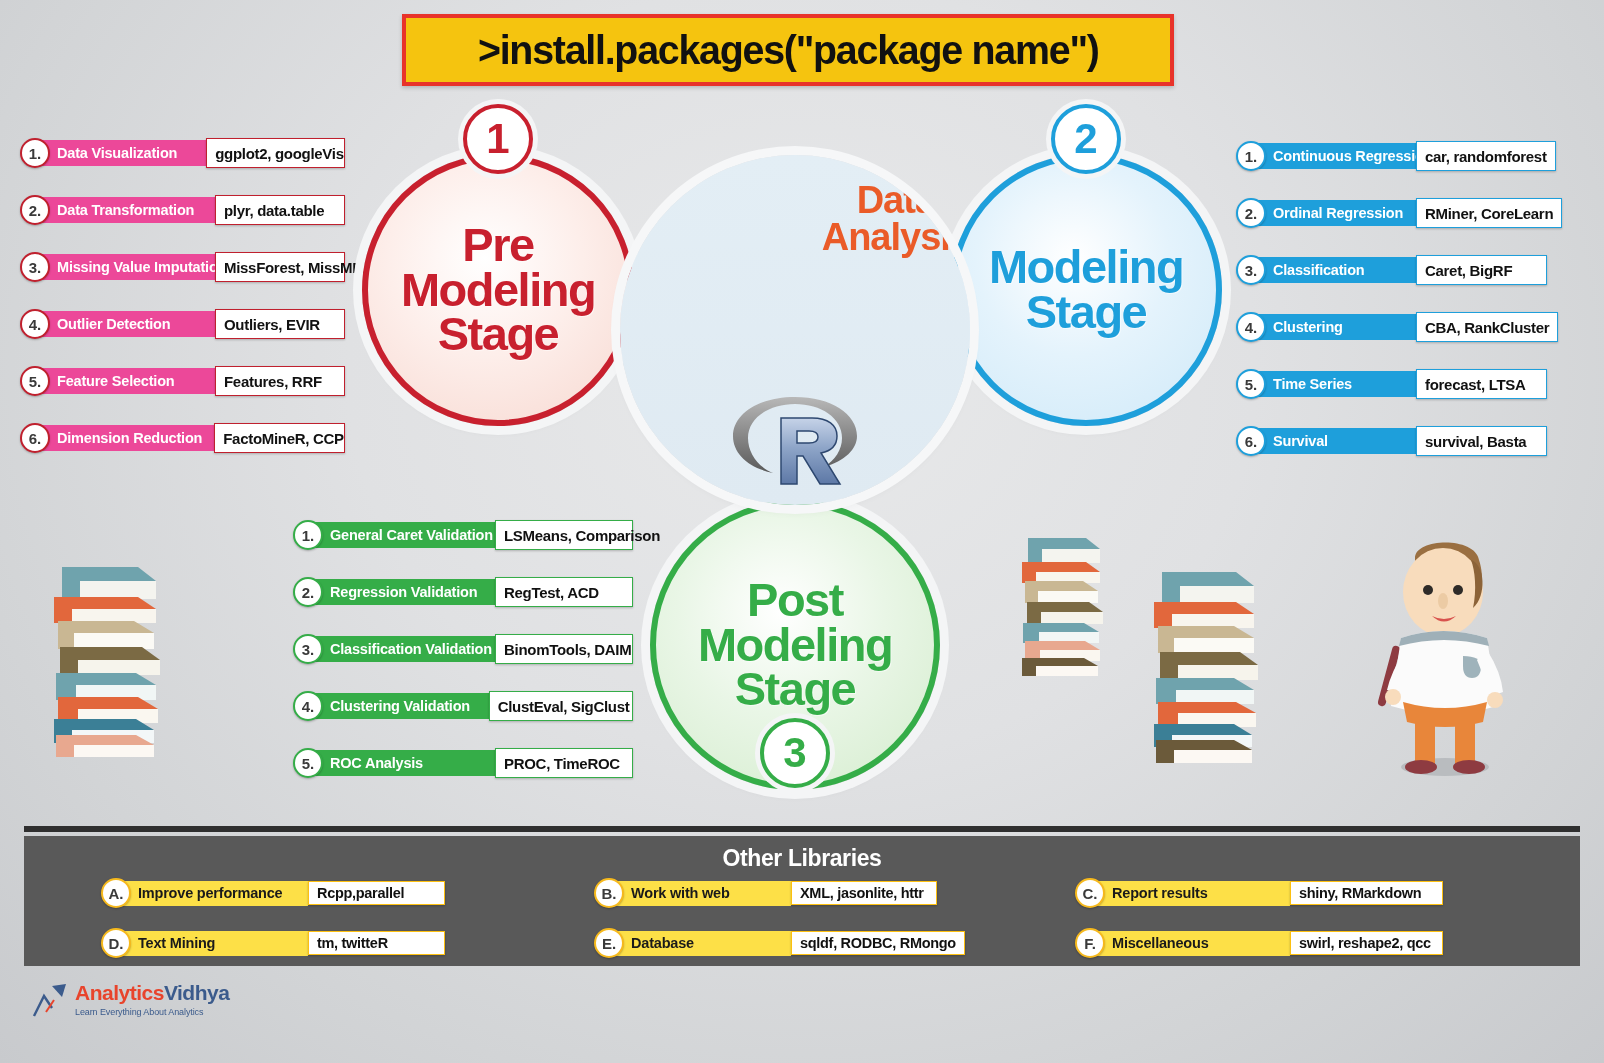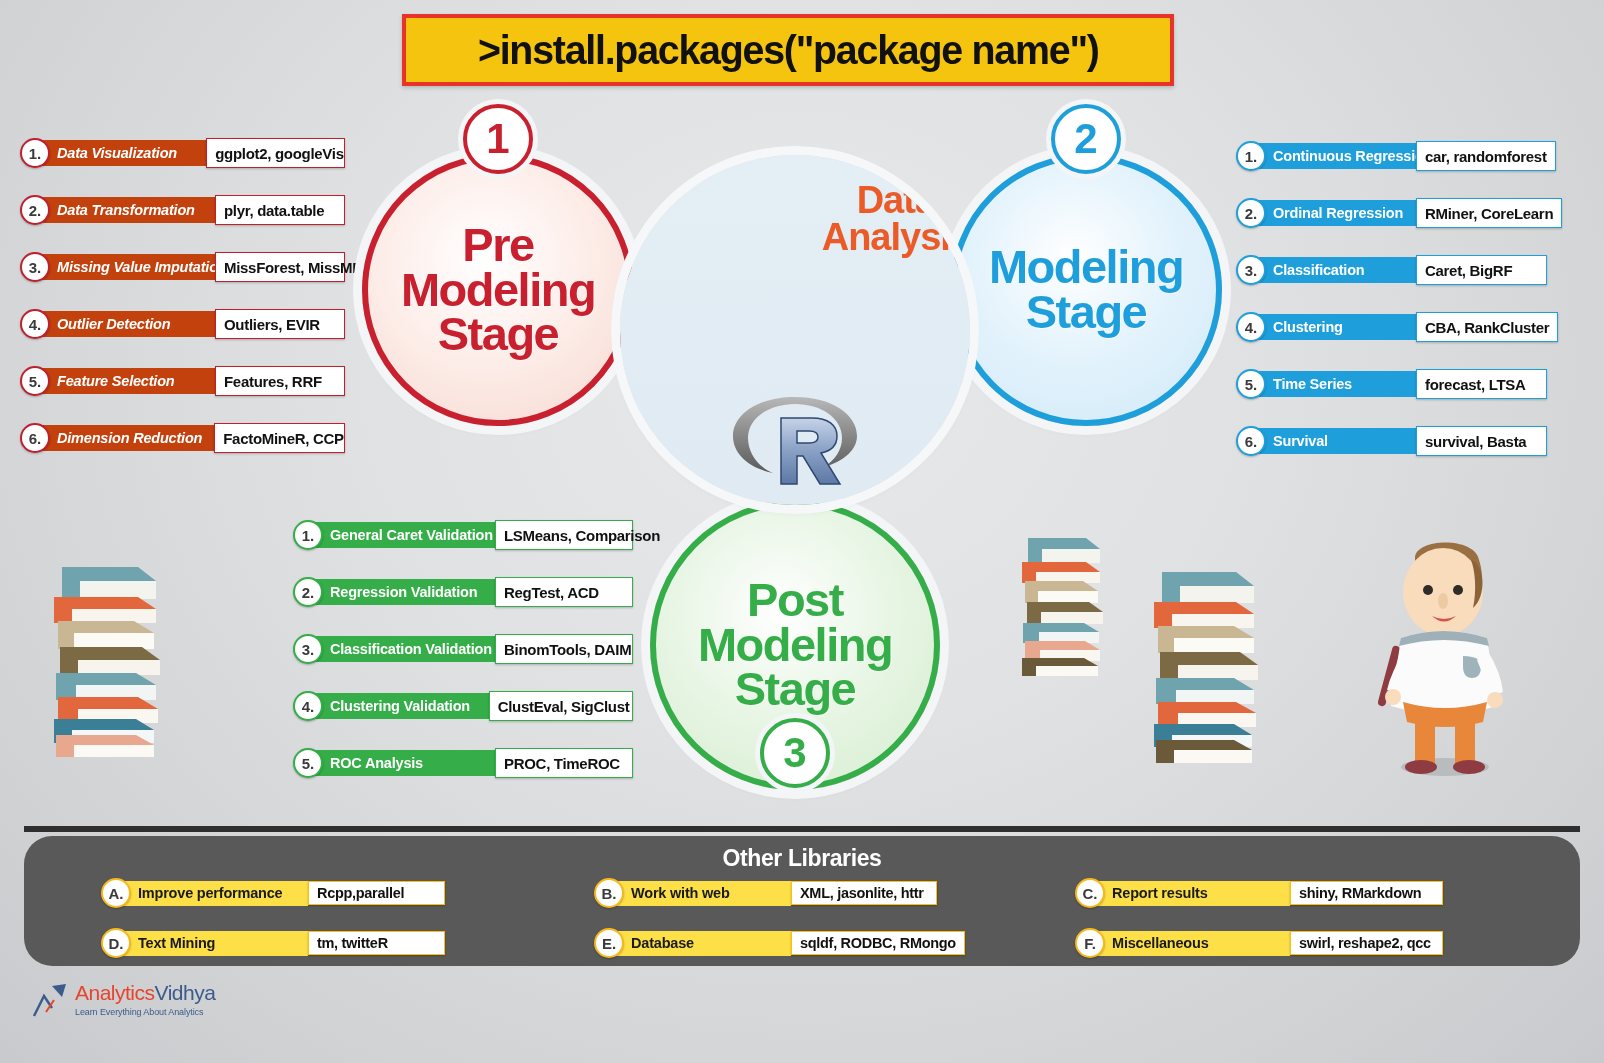--- a/index.html
+++ b/index.html
@@ -108,41 +108,41 @@
     display:flex; align-items:center;
     font-size:15px; font-weight:bold; color:#111; white-space:nowrap;
     letter-spacing:-.3px;
     box-shadow:0 1px 2px rgba(0,0,0,.22);
   }
 
   
   #pre-list { left:20px; top:138px; width:325px; }
   #pre-list .pill-row { margin-bottom:27px; }
   #pre-list .pill-num { border:2px solid #c0202e; color:#3a3a3a; }
-  #pre-list .pill-label { background:#c2410c; width:178px;font-style:italic; }
+  #pre-list .pill-label { background:#ec4899; width:178px; }
   #pre-list .pill-value { border:1.5px solid #c0202e; min-width:130px; }
 
   
   #model-list { left:1236px; top:141px; width:330px; }
   #model-list .pill-row { margin-bottom:27px; }
   #model-list .pill-num { border:2px solid #1e9fdb; color:#3a3a3a; }
   #model-list .pill-label { background:#1e9fdb; width:163px; }
   #model-list .pill-value { border:1.5px solid #1e9fdb; min-width:131px; }
 
   
   #post-list { left:293px; top:520px; width:340px; }
   #post-list .pill-row { margin-bottom:27px; }
   #post-list .pill-num { border:2px solid #35ad48; color:#3a3a3a; }
   #post-list .pill-label { background:#35ad48; width:185px; }
   #post-list .pill-value { border:1.5px solid #35ad48; min-width:138px; }
 
   
   #bottom-divider { left:24px; top:826px; width:1556px; height:6px; background:#2f2f2f; }
   #other-panel {
-    left:24px; top:836px; width:1556px; height:130px; background:#595959;border-radius:28px;
+    left:24px; top:836px; width:1556px; height:130px; background:#595959;
   }
   #other-title {
     position:absolute; left:0; top:9px; width:1556px; text-align:center;
     font-size:23px; font-weight:bold; color:#fff; letter-spacing:-.4px;
   }
   .other-row { display:flex; align-items:center; height:28px; }
   .other-row .pill-num { border:2px solid #f6b91d; color:#3a3a3a; }
   .other-row .pill-label {
     background:#fde047; color:#1a1a1a; height:25px;
     font-size:14.5px;
@@ -160,21 +160,21 @@
   #other-cell-A .pill-label, #other-cell-D .pill-label { width:190px; }
   #other-cell-A .pill-value, #other-cell-D .pill-value { min-width:137px; }
   #other-cell-B .pill-label, #other-cell-E .pill-label { width:180px; }
   #other-cell-B .pill-value, #other-cell-E .pill-value { min-width:146px; }
   #other-cell-C .pill-label, #other-cell-F .pill-label { width:198px; }
   #other-cell-C .pill-value, #other-cell-F .pill-value { min-width:153px; }
 
   
   #brand-logo { left:32px; top:982px; display:flex; align-items:flex-start; }
   #brand-text-wrap { margin-left:3px; }
-  #brand-name { font-size:21px; font-weight:normal; line-height:1; letter-spacing:-.5px; white-space:nowrap; }
+  #brand-name { font-size:21px; font-weight:bold; line-height:1; letter-spacing:-.5px; white-space:nowrap; }
   #brand-name .a { color:#e8442c; }
   #brand-name .v { color:#3b5b8c; }
   #brand-tagline { font-size:9px; color:#3b5b8c; margin-top:3px; letter-spacing:-.1px; white-space:nowrap; }
 
   
   #book-stack-left { left:40px; top:545px; }
   #book-stack-mid { left:1012px; top:528px; }
   #book-stack-right { left:1142px; top:560px; }
   #teacher-figure { left:1345px; top:530px; }
 </style>

